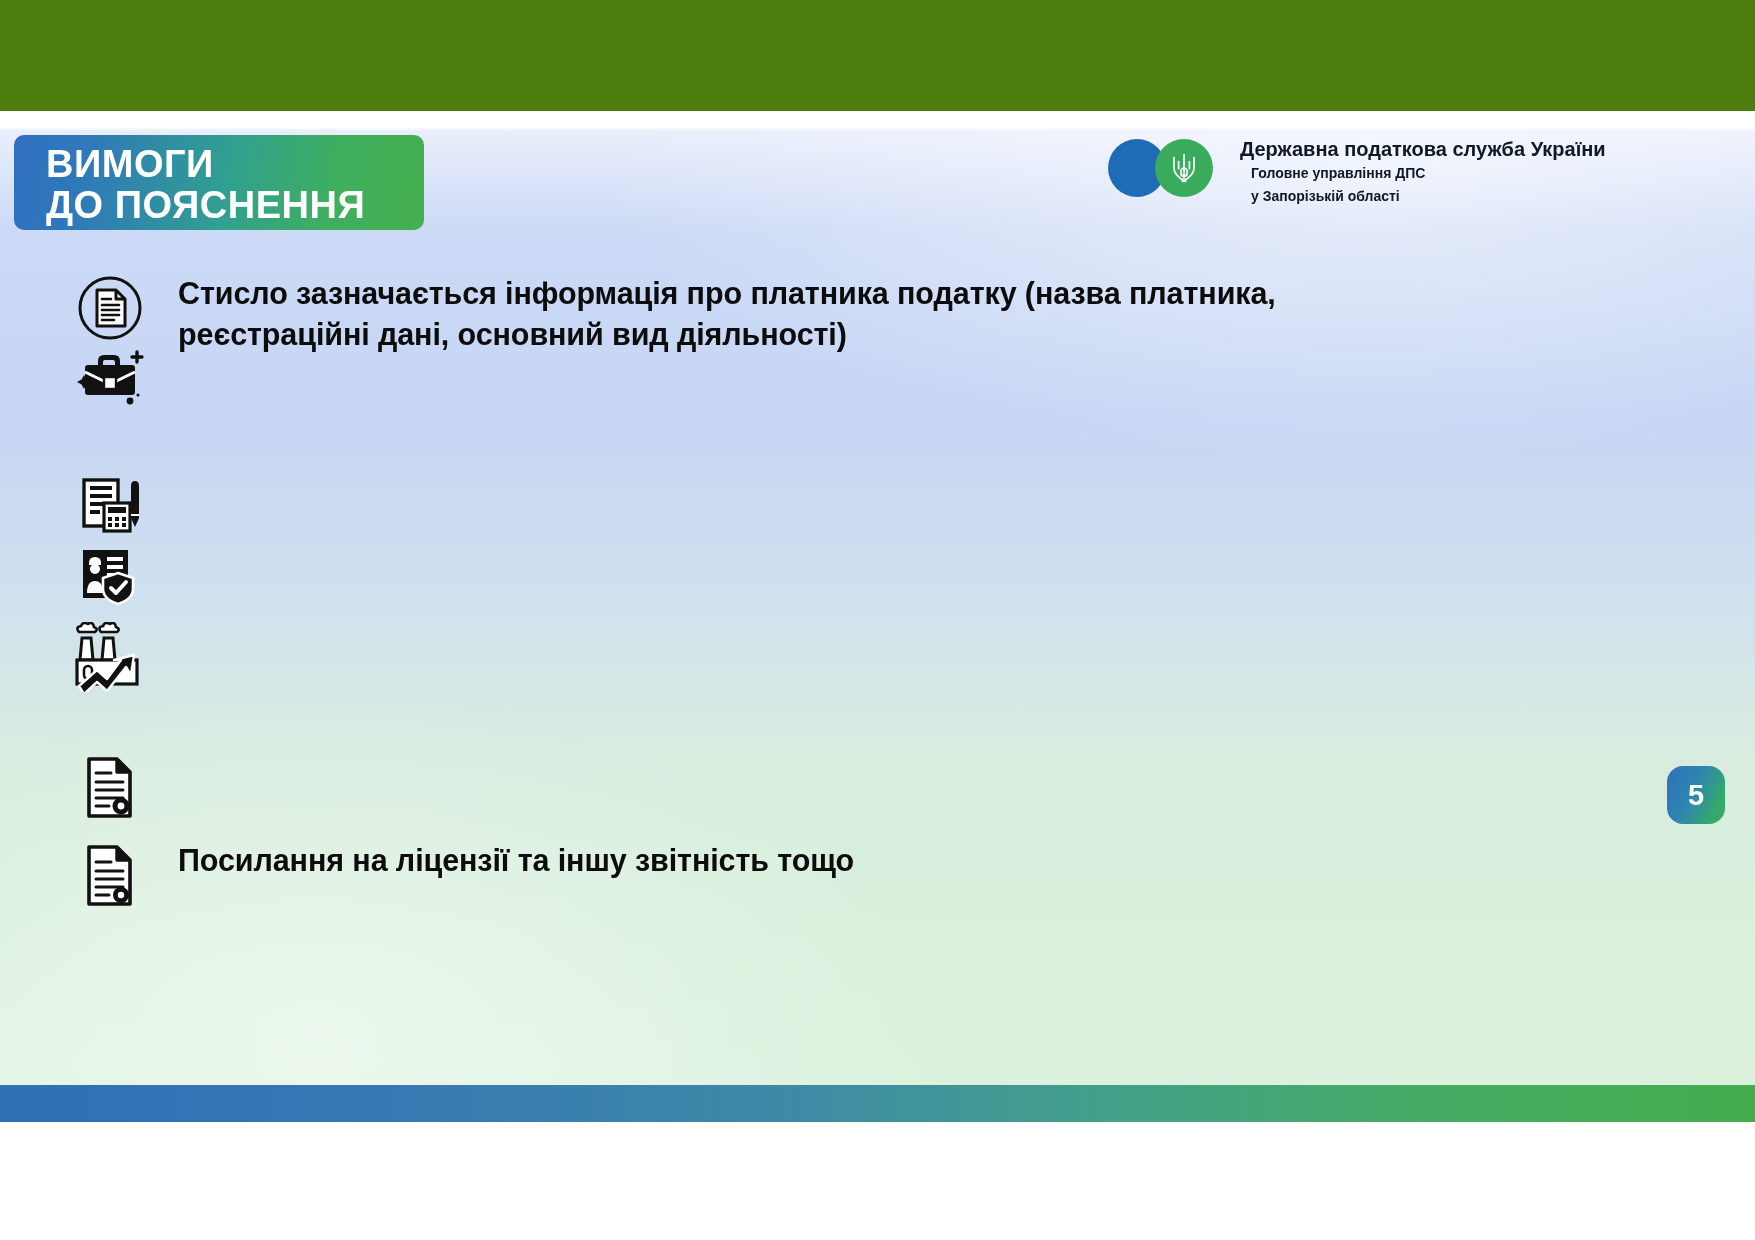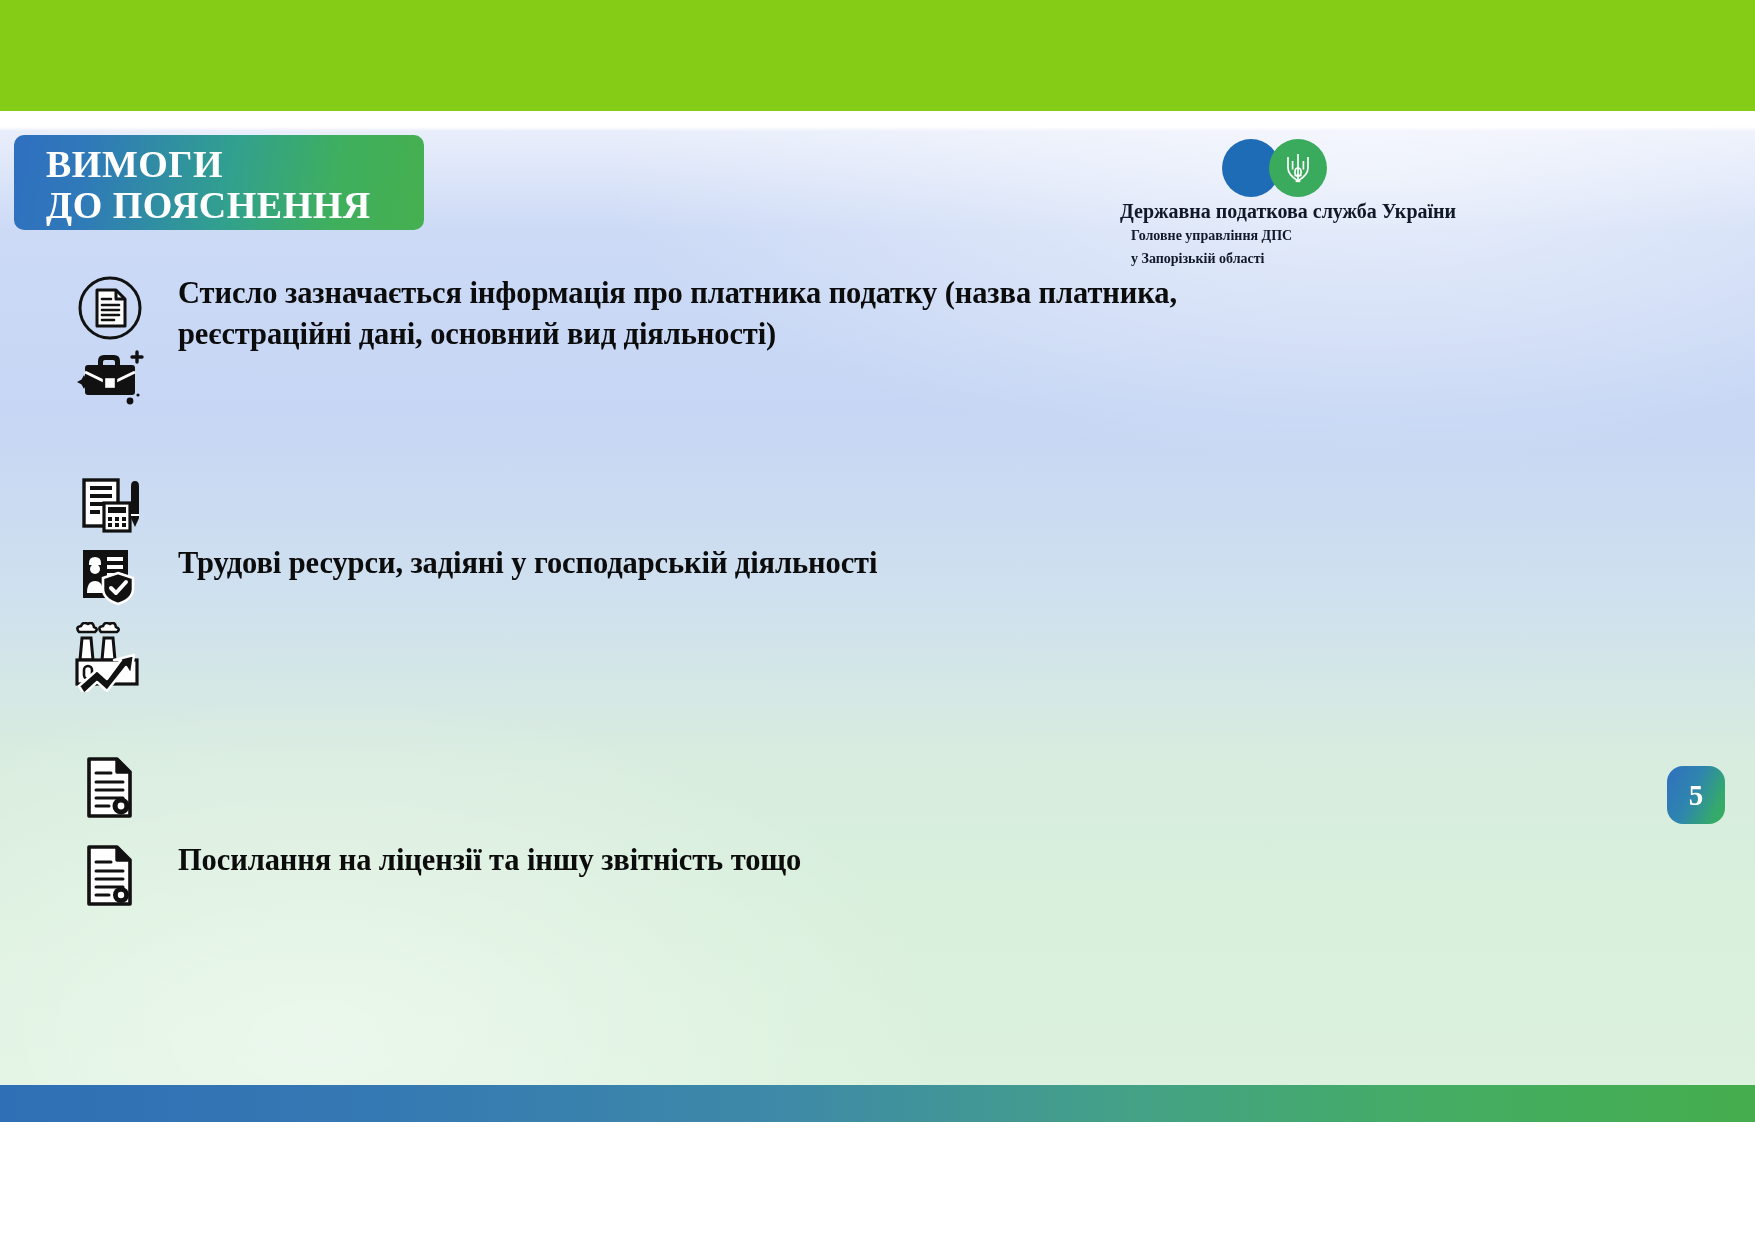--- a/index.html
+++ b/index.html
@@ -11,23 +11,22 @@
     height: 1240px;
     background: #ffffff;
     font-family: "Liberation Sans", sans-serif;
     overflow: hidden;
   }
 
   .slide {
     position: relative;
     width: 1755px;
     height: 880px;
-    background: #84cc16;
+    background: #4d7c0f;
     box-sizing: border-box;
-    font-family: Liberation Serif, serif;
   }
 
   
   .canvas {
     position: absolute;
     left: 0;
     top: 111px;
     width: 1755px;
     height: 974px;
     background: linear-gradient(to bottom,
@@ -75,23 +74,21 @@
     line-height: 41px;
     white-space: nowrap;
   }
 
   
   .logo {
     position: absolute;
     left: 1108px;
     top: 137px;
     display: flex;
-    align-items: center;
     z-index: 7;
-    flex-direction: column;
   }
   .logo-marks {
     position: relative;
     width: 120px;
     height: 62px;
     flex: none;
   }
   .logo-circle-blue {
     position: absolute;
     left: 0; top: 2px;
@@ -300,21 +297,20 @@
           </g>
           <g fill="#fff">
             <path d="M13 18 q0-6 6-6 q6 0 6 6 v2 h-12 z"></path>
             <circle cx="19" cy="24" r="5"></circle>
             <path d="M11 48 q0-12 8-12 q8 0 8 12 z"></path>
           </g>
           <path d="M42 28 l15 5 v11 q0 10 -15 15 q-15 -5 -15 -15 v-11 z" fill="#111" stroke="#fff" stroke-width="2.6"></path>
           <path d="M35 43 l5 5 l10 -11" fill="none" stroke="#fff" stroke-width="4" stroke-linecap="round" stroke-linejoin="round"></path>
         </svg>
       </div>
-      <div class="row-text">Трудові ресурси, задіяні у господарській діяльності</div>
     </div>
 
     <div class="row" style="top:620px;">
       <div class="row-icon">
         <svg width="78" height="70" viewBox="0 0 78 70" aria-hidden="true">
           <g fill="#fff" stroke="#111" stroke-width="2.6">
             <path d="M8 10 q-4 -5 2 -6 q2 -5 7 -2 q5 -3 6 3 q5 2 1 5 z"></path>
             <path d="M30 10 q-4 -5 2 -6 q2 -5 7 -2 q5 -3 6 3 q5 2 1 5 z"></path>
           </g>
           <path d="M11 16 h9 l2 22 h-13 z" fill="#fff" stroke="#111" stroke-width="3"></path>

